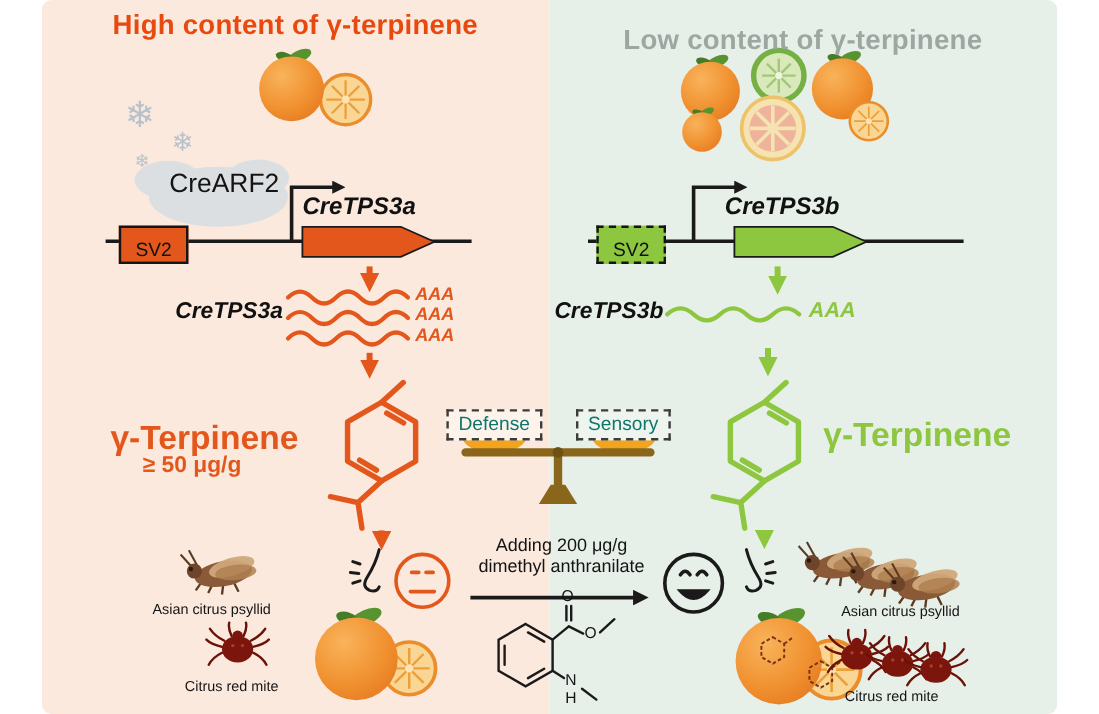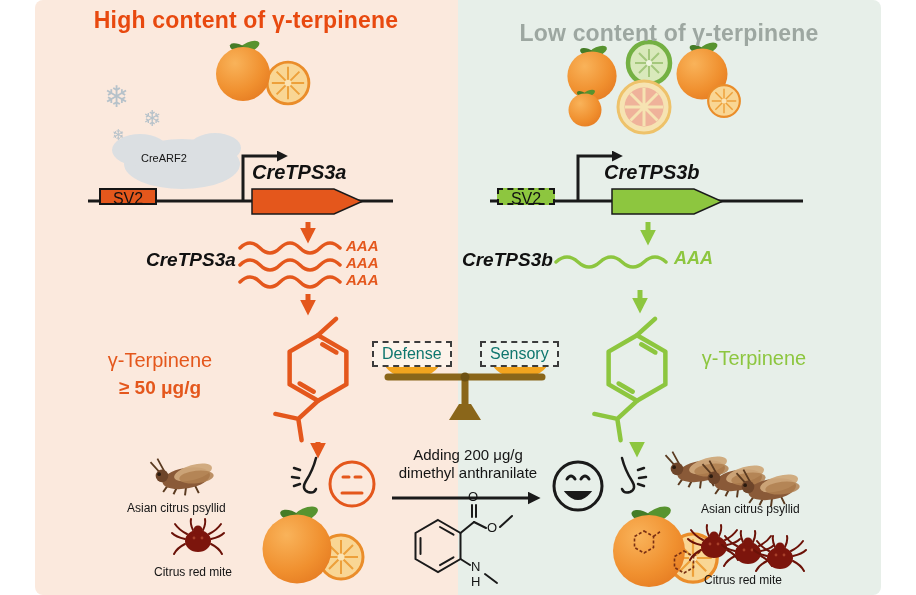--- a/index.html
+++ b/index.html
@@ -11,29 +11,29 @@
   #art { position:absolute; left:0; top:0; width:916px; height:595px; }
 
   .t { position:absolute; white-space:nowrap; color:#141414; line-height:1.15; }
   .title { width:372px; text-align:center; font-size:23px; font-weight:bold; letter-spacing:.2px; }
   #title-left  { left:60px;  top:7px; color:#e8490f; }
   #title-right { left:483px; top:20px; color:#9da7a1; }
   .gene { font-size:20px; font-weight:bold; font-style:italic; color:#111; }
   .mrna { font-size:19px; font-weight:bold; font-style:italic; color:#111; }
   .polya { font-size:15px; font-weight:bold; font-style:italic; color:#e4571c; }
   .polya.g { font-size:18px; color:#8dc63f; }
-  .comp { font-size:20px; font-weight:normal; }
+  .comp { font-size:28px; font-weight:bold; }
   .amt  { font-size:19px; font-weight:bold; }
   .o { color:#e4571c; } .g { color:#8dc63f; }
   .small { font-size:12px; }
   .atom { font-size:13px; }
   .snow { color:#b6c2ca; }
   .treat { font-size:15px; text-align:center; }
 
-  .box-sv2 { position:absolute; width:58px; height:17px; display:flex; align-items:flex-start;
+  .box-sv2 { position:absolute; width:58px; height:32px; display:flex; align-items:flex-end;
              justify-content:center; font-size:16px; color:#111; }
   #sv2-left  { left:99px;  top:188px; background:#e4571c; border:2px solid #151515; }
   #sv2-right { left:497px; top:188px; background:#8dc63f; border:2px dashed #151515; }
 
   .scale-box { position:absolute; top:341px; padding:2px 8px; border:2px dashed #3c3c3c;
                font-size:16px; color:#0f766e; }
   #defense { left:372px; background:#fdf3ea; }
   #sensory { left:480px; background:#eef4ee; }
 </style>
 </head>
@@ -215,21 +215,21 @@
     <use href="#mite" transform="translate(780,557)"></use>
   </svg>
 
   <div class="t title" id="title-left">High content of γ-terpinene</div>
   <div class="t title" id="title-right">Low content of γ-terpinene</div>
 
   <div class="t snow" style="left:104px;top:80px;font-size:30px;">❄</div>
   <div class="t snow" style="left:143px;top:106px;font-size:22px;">❄</div>
   <div class="t snow" style="left:112px;top:126px;font-size:15px;">❄</div>
 
-  <div class="t" style="left:141px;top:152px;font-size:11px;">CreARF2</div>
+  <div class="t" style="left:141px;top:140px;font-size:22px;">CreARF2</div>
 
   <div class="box-sv2" id="sv2-left">
     <span>SV2</span>
   </div>
   <div class="box-sv2" id="sv2-right">
     <span>SV2</span>
   </div>
 
   <div class="t gene" style="left:252px;top:161px;">CreTPS3a</div>
   <div class="t gene" style="left:604px;top:161px;">CreTPS3b</div>

